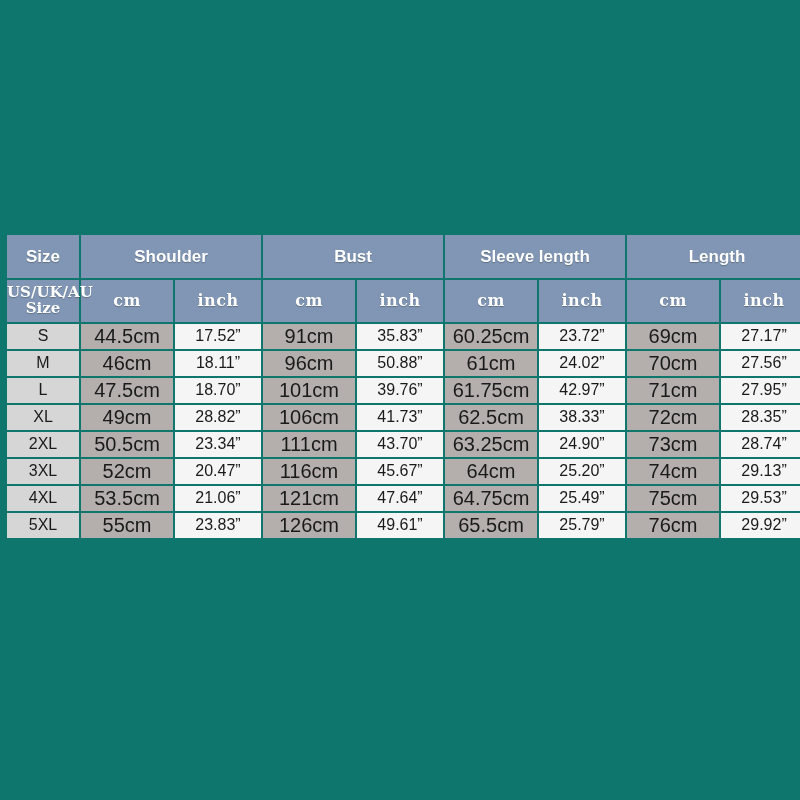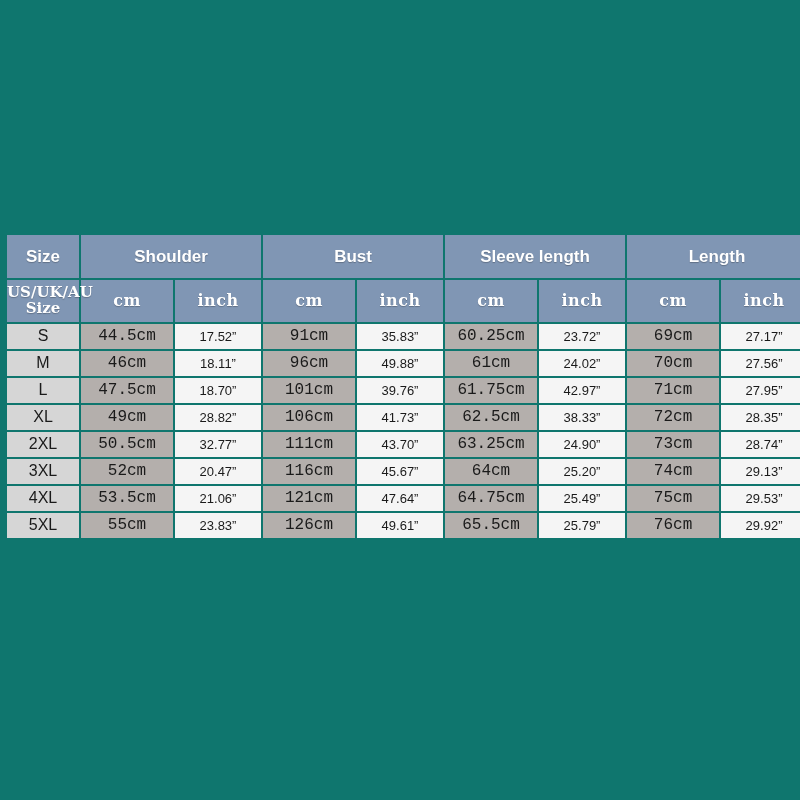--- a/index.html
+++ b/index.html
@@ -70,29 +70,29 @@
     background: #d6d6d6;
     color: #1a1a1a;
     font-size: 16px;
     height: 25px;
     font-family: "Liberation Sans", sans-serif;
   }
 
   .cell-cm {
     background: #b4afac;
     color: #1a1a1a;
-    font-size: 16px;
+    font-size: 20px;
     height: 25px;
-    font-family: Liberation Mono, monospace;
+    font-family: Liberation Sans, sans-serif;
   }
 
   .cell-inch {
     background: #f5f5f5;
     color: #1a1a1a;
-    font-size: 13px;
+    font-size: 16px;
     height: 25px;
     font-family: "Liberation Sans", sans-serif;
   }
 
   
   .col-size  { width: 72px; }
   .col-cm    { width: 92px; }
   .col-inch  { width: 86px; }
 </style>
 </head>
@@ -148,21 +148,21 @@
         <td class="cell-inch">23.72”</td>
         <td class="cell-cm">69cm</td>
         <td class="cell-inch">27.17”</td>
       </tr>
 
       <tr>
         <td class="cell-size">M</td>
         <td class="cell-cm">46cm</td>
         <td class="cell-inch">18.11”</td>
         <td class="cell-cm">96cm</td>
-        <td class="cell-inch">49.88”</td>
+        <td class="cell-inch">50.88”</td>
         <td class="cell-cm">61cm</td>
         <td class="cell-inch">24.02”</td>
         <td class="cell-cm">70cm</td>
         <td class="cell-inch">27.56”</td>
       </tr>
 
       <tr>
         <td class="cell-size">L</td>
         <td class="cell-cm">47.5cm</td>
         <td class="cell-inch">18.70”</td>
@@ -182,21 +182,21 @@
         <td class="cell-inch">41.73”</td>
         <td class="cell-cm">62.5cm</td>
         <td class="cell-inch">38.33”</td>
         <td class="cell-cm">72cm</td>
         <td class="cell-inch">28.35”</td>
       </tr>
 
       <tr>
         <td class="cell-size">2XL</td>
         <td class="cell-cm">50.5cm</td>
-        <td class="cell-inch">32.77”</td>
+        <td class="cell-inch">23.34”</td>
         <td class="cell-cm">111cm</td>
         <td class="cell-inch">43.70”</td>
         <td class="cell-cm">63.25cm</td>
         <td class="cell-inch">24.90”</td>
         <td class="cell-cm">73cm</td>
         <td class="cell-inch">28.74”</td>
       </tr>
 
       <tr>
         <td class="cell-size">3XL</td>

